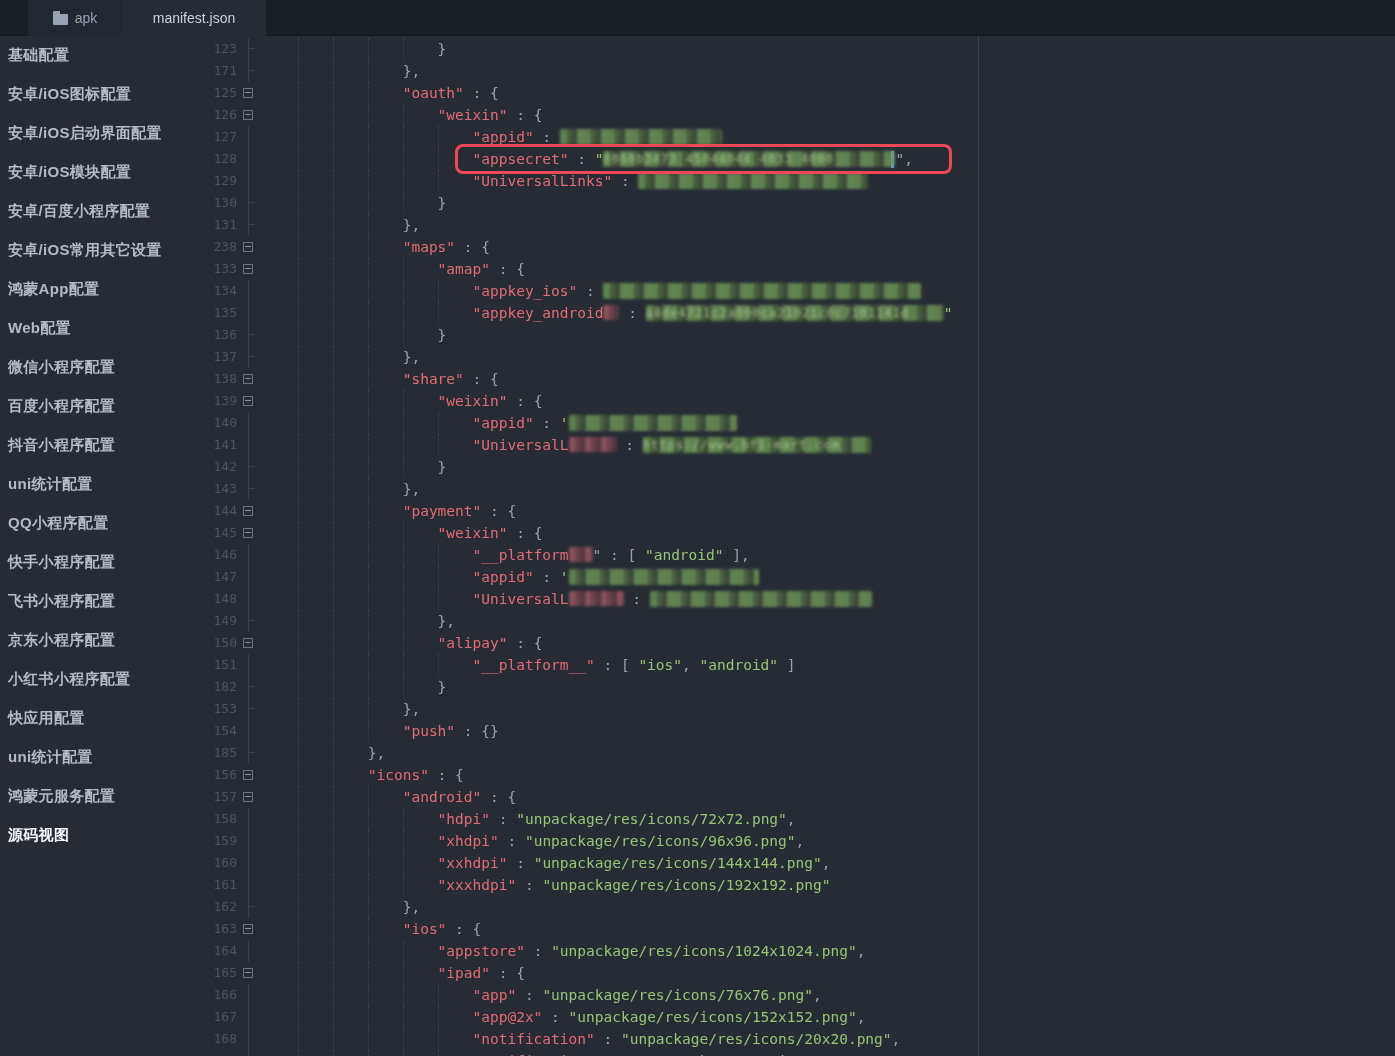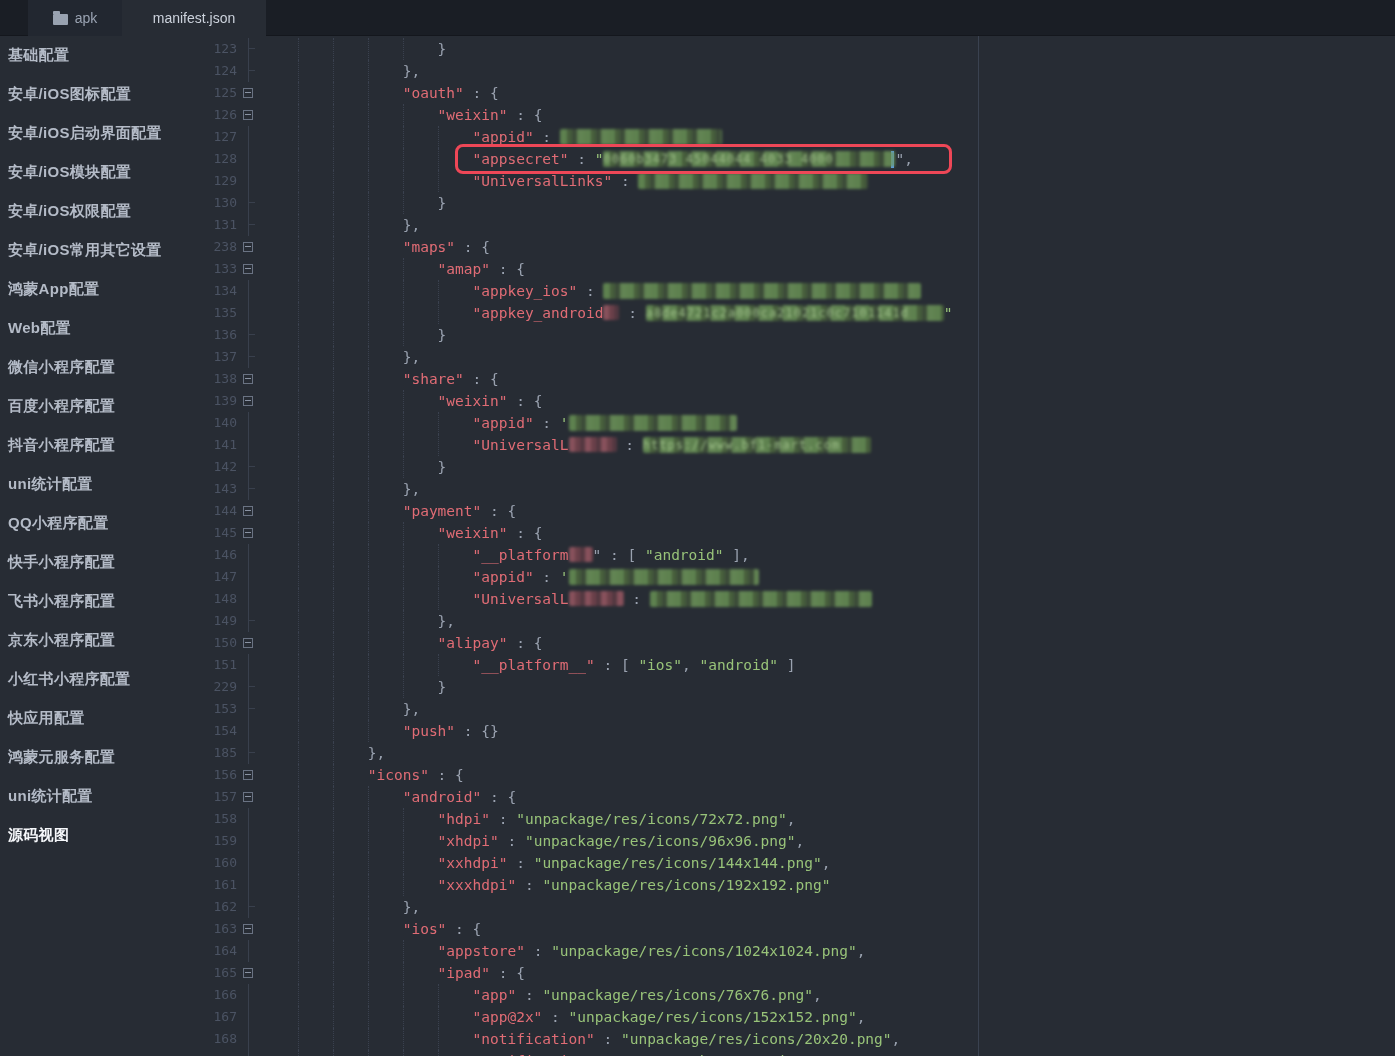--- a/index.html
+++ b/index.html
@@ -67,43 +67,43 @@
     <div class="filetab">
       <span>manifest.json</span>
     </div>
   </div>
 
   <div class="sidebar" id="sidebar">
       <div class="si">基础配置</div>
       <div class="si">安卓/iOS图标配置</div>
       <div class="si">安卓/iOS启动界面配置</div>
       <div class="si">安卓/iOS模块配置</div>
-      <div class="si">安卓/iOS权限配置</div>
+      <div class="si">安卓/百度小程序配置</div>
       <div class="si">安卓/iOS常用其它设置</div>
       <div class="si">鸿蒙App配置</div>
       <div class="si">Web配置</div>
       <div class="si">微信小程序配置</div>
       <div class="si">百度小程序配置</div>
       <div class="si">抖音小程序配置</div>
       <div class="si">uni统计配置</div>
       <div class="si">QQ小程序配置</div>
       <div class="si">快手小程序配置</div>
       <div class="si">飞书小程序配置</div>
       <div class="si">京东小程序配置</div>
       <div class="si">小红书小程序配置</div>
       <div class="si">快应用配置</div>
+      <div class="si">uni统计配置</div>
       <div class="si">鸿蒙元服务配置</div>
-      <div class="si">uni统计配置</div>
       <div class="si active">源码视图</div>
     </div>
 
   <div class="editor" id="editor">
     <div class="ruler"></div>
   <div class="row"><span class="ln">123</span><span class="gend"></span><span class="g" style="left: 94.92px;"></span><span class="g" style="left: 129.84px;"></span><span class="g" style="left: 164.76px;"></span><span class="g" style="left: 199.68px;"></span><span class="code">                    <span class="tp">}</span></span></div>
-      <div class="row"><span class="ln">124</span><span class="gend"></span><span class="g" style="left: 94.92px;"></span><span class="g" style="left: 129.84px;"></span><span class="g" style="left: 164.76px;"></span><span class="code">                <span class="tp">},</span></span></div>
+      <div class="row"><span class="ln">171</span><span class="gend"></span><span class="g" style="left: 94.92px;"></span><span class="g" style="left: 129.84px;"></span><span class="g" style="left: 164.76px;"></span><span class="code">                <span class="tp">},</span></span></div>
       <div class="row"><span class="ln">125</span><span class="fm"></span><span class="g" style="left: 94.92px;"></span><span class="g" style="left: 129.84px;"></span><span class="g" style="left: 164.76px;"></span><span class="code">                <span class="tk">"oauth"</span><span class="tp"> : {</span></span></div>
       <div class="row"><span class="ln">126</span><span class="fm"></span><span class="g" style="left: 94.92px;"></span><span class="g" style="left: 129.84px;"></span><span class="g" style="left: 164.76px;"></span><span class="g" style="left: 199.68px;"></span><span class="code">                    <span class="tk">"weixin"</span><span class="tp"> : {</span></span></div>
       <div class="row"><span class="ln">127</span><span class="gline"></span><span class="g" style="left: 94.92px;"></span><span class="g" style="left: 129.84px;"></span><span class="g" style="left: 164.76px;"></span><span class="g" style="left: 199.68px;"></span><span class="g" style="left: 234.6px;"></span><span class="code">                        <span class="tk">"appid"</span><span class="tp"> : </span><span class="rg" style="width: 162px;"></span></span></div>
       <div class="row"><span class="ln">128</span><span class="gline"></span><span class="g" style="left: 94.92px;"></span><span class="g" style="left: 129.84px;"></span><span class="g" style="left: 164.76px;"></span><span class="g" style="left: 199.68px;"></span><span class="g" style="left: 234.6px;"></span><span class="code">                        <span class="tk">"appsecret"</span><span class="tp"> : </span><span class="ts">"</span><span class="rg" style="width: 292px;">0060b3473 45044044 4033 4000</span><span class="cur"></span><span class="tp">",</span></span></div>
       <div class="row"><span class="ln">129</span><span class="gline"></span><span class="g" style="left: 94.92px;"></span><span class="g" style="left: 129.84px;"></span><span class="g" style="left: 164.76px;"></span><span class="g" style="left: 199.68px;"></span><span class="g" style="left: 234.6px;"></span><span class="code">                        <span class="tk">"UniversalLinks"</span><span class="tp"> : </span><span class="rg" style="width: 230px;"></span></span></div>
       <div class="row"><span class="ln">130</span><span class="gend"></span><span class="g" style="left: 94.92px;"></span><span class="g" style="left: 129.84px;"></span><span class="g" style="left: 164.76px;"></span><span class="g" style="left: 199.68px;"></span><span class="code">                    <span class="tp">}</span></span></div>
       <div class="row"><span class="ln">131</span><span class="gend"></span><span class="g" style="left: 94.92px;"></span><span class="g" style="left: 129.84px;"></span><span class="g" style="left: 164.76px;"></span><span class="code">                <span class="tp">},</span></span></div>
       <div class="row"><span class="ln">238</span><span class="fm"></span><span class="g" style="left: 94.92px;"></span><span class="g" style="left: 129.84px;"></span><span class="g" style="left: 164.76px;"></span><span class="code">                <span class="tk">"maps"</span><span class="tp"> : {</span></span></div>
       <div class="row"><span class="ln">133</span><span class="fm"></span><span class="g" style="left: 94.92px;"></span><span class="g" style="left: 129.84px;"></span><span class="g" style="left: 164.76px;"></span><span class="g" style="left: 199.68px;"></span><span class="code">                    <span class="tk">"amap"</span><span class="tp"> : {</span></span></div>
       <div class="row"><span class="ln">134</span><span class="gline"></span><span class="g" style="left: 94.92px;"></span><span class="g" style="left: 129.84px;"></span><span class="g" style="left: 164.76px;"></span><span class="g" style="left: 199.68px;"></span><span class="g" style="left: 234.6px;"></span><span class="code">                        <span class="tk">"appkey_ios"</span><span class="tp"> : </span><span class="rg" style="width: 318px;"></span></span></div>
@@ -117,21 +117,21 @@
       <div class="row"><span class="ln">142</span><span class="gend"></span><span class="g" style="left: 94.92px;"></span><span class="g" style="left: 129.84px;"></span><span class="g" style="left: 164.76px;"></span><span class="g" style="left: 199.68px;"></span><span class="code">                    <span class="tp">}</span></span></div>
       <div class="row"><span class="ln">143</span><span class="gend"></span><span class="g" style="left: 94.92px;"></span><span class="g" style="left: 129.84px;"></span><span class="g" style="left: 164.76px;"></span><span class="code">                <span class="tp">},</span></span></div>
       <div class="row"><span class="ln">144</span><span class="fm"></span><span class="g" style="left: 94.92px;"></span><span class="g" style="left: 129.84px;"></span><span class="g" style="left: 164.76px;"></span><span class="code">                <span class="tk">"payment"</span><span class="tp"> : {</span></span></div>
       <div class="row"><span class="ln">145</span><span class="fm"></span><span class="g" style="left: 94.92px;"></span><span class="g" style="left: 129.84px;"></span><span class="g" style="left: 164.76px;"></span><span class="g" style="left: 199.68px;"></span><span class="code">                    <span class="tk">"weixin"</span><span class="tp"> : {</span></span></div>
       <div class="row"><span class="ln">146</span><span class="gline"></span><span class="g" style="left: 94.92px;"></span><span class="g" style="left: 129.84px;"></span><span class="g" style="left: 164.76px;"></span><span class="g" style="left: 199.68px;"></span><span class="g" style="left: 234.6px;"></span><span class="code">                        <span class="tk">"__platform</span><span class="rr" style="width: 24px;"></span><span class="tp">" : [ </span><span class="ts">"android"</span><span class="tp"> ],</span></span></div>
       <div class="row"><span class="ln">147</span><span class="gline"></span><span class="g" style="left: 94.92px;"></span><span class="g" style="left: 129.84px;"></span><span class="g" style="left: 164.76px;"></span><span class="g" style="left: 199.68px;"></span><span class="g" style="left: 234.6px;"></span><span class="code">                        <span class="tk">"appid"</span><span class="tp"> : </span><span class="ts">'</span><span class="rg" style="width: 190px;"></span></span></div>
       <div class="row"><span class="ln">148</span><span class="gline"></span><span class="g" style="left: 94.92px;"></span><span class="g" style="left: 129.84px;"></span><span class="g" style="left: 164.76px;"></span><span class="g" style="left: 199.68px;"></span><span class="g" style="left: 234.6px;"></span><span class="code">                        <span class="tk">"UniversalL</span><span class="rr" style="width: 55px;"></span><span class="tp"> : </span><span class="rg" style="width: 222px;"></span></span></div>
       <div class="row"><span class="ln">149</span><span class="gend"></span><span class="g" style="left: 94.92px;"></span><span class="g" style="left: 129.84px;"></span><span class="g" style="left: 164.76px;"></span><span class="g" style="left: 199.68px;"></span><span class="code">                    <span class="tp">},</span></span></div>
       <div class="row"><span class="ln">150</span><span class="fm"></span><span class="g" style="left: 94.92px;"></span><span class="g" style="left: 129.84px;"></span><span class="g" style="left: 164.76px;"></span><span class="g" style="left: 199.68px;"></span><span class="code">                    <span class="tk">"alipay"</span><span class="tp"> : {</span></span></div>
       <div class="row"><span class="ln">151</span><span class="gline"></span><span class="g" style="left: 94.92px;"></span><span class="g" style="left: 129.84px;"></span><span class="g" style="left: 164.76px;"></span><span class="g" style="left: 199.68px;"></span><span class="g" style="left: 234.6px;"></span><span class="code">                        <span class="tk">"__platform__"</span><span class="tp"> : [ </span><span class="ts">"ios"</span><span class="tp">, </span><span class="ts">"android"</span><span class="tp"> ]</span></span></div>
-      <div class="row"><span class="ln">229</span><span class="gend"></span><span class="g" style="left: 94.92px;"></span><span class="g" style="left: 129.84px;"></span><span class="g" style="left: 164.76px;"></span><span class="g" style="left: 199.68px;"></span><span class="code">                    <span class="tp">}</span></span></div>
+      <div class="row"><span class="ln">182</span><span class="gend"></span><span class="g" style="left: 94.92px;"></span><span class="g" style="left: 129.84px;"></span><span class="g" style="left: 164.76px;"></span><span class="g" style="left: 199.68px;"></span><span class="code">                    <span class="tp">}</span></span></div>
       <div class="row"><span class="ln">153</span><span class="gend"></span><span class="g" style="left: 94.92px;"></span><span class="g" style="left: 129.84px;"></span><span class="g" style="left: 164.76px;"></span><span class="code">                <span class="tp">},</span></span></div>
       <div class="row"><span class="ln">154</span><span class="gline"></span><span class="g" style="left: 94.92px;"></span><span class="g" style="left: 129.84px;"></span><span class="g" style="left: 164.76px;"></span><span class="code">                <span class="tk">"push"</span><span class="tp"> : {}</span></span></div>
       <div class="row"><span class="ln">185</span><span class="gend"></span><span class="g" style="left: 94.92px;"></span><span class="g" style="left: 129.84px;"></span><span class="code">            <span class="tp">},</span></span></div>
       <div class="row"><span class="ln">156</span><span class="fm"></span><span class="g" style="left: 94.92px;"></span><span class="g" style="left: 129.84px;"></span><span class="code">            <span class="tk">"icons"</span><span class="tp"> : {</span></span></div>
       <div class="row"><span class="ln">157</span><span class="fm"></span><span class="g" style="left: 94.92px;"></span><span class="g" style="left: 129.84px;"></span><span class="g" style="left: 164.76px;"></span><span class="code">                <span class="tk">"android"</span><span class="tp"> : {</span></span></div>
       <div class="row"><span class="ln">158</span><span class="gline"></span><span class="g" style="left: 94.92px;"></span><span class="g" style="left: 129.84px;"></span><span class="g" style="left: 164.76px;"></span><span class="g" style="left: 199.68px;"></span><span class="code">                    <span class="tk">"hdpi"</span><span class="tp"> : </span><span class="ts">"unpackage/res/icons/72x72.png"</span><span class="tp">,</span></span></div>
       <div class="row"><span class="ln">159</span><span class="gline"></span><span class="g" style="left: 94.92px;"></span><span class="g" style="left: 129.84px;"></span><span class="g" style="left: 164.76px;"></span><span class="g" style="left: 199.68px;"></span><span class="code">                    <span class="tk">"xhdpi"</span><span class="tp"> : </span><span class="ts">"unpackage/res/icons/96x96.png"</span><span class="tp">,</span></span></div>
       <div class="row"><span class="ln">160</span><span class="gline"></span><span class="g" style="left: 94.92px;"></span><span class="g" style="left: 129.84px;"></span><span class="g" style="left: 164.76px;"></span><span class="g" style="left: 199.68px;"></span><span class="code">                    <span class="tk">"xxhdpi"</span><span class="tp"> : </span><span class="ts">"unpackage/res/icons/144x144.png"</span><span class="tp">,</span></span></div>
       <div class="row"><span class="ln">161</span><span class="gline"></span><span class="g" style="left: 94.92px;"></span><span class="g" style="left: 129.84px;"></span><span class="g" style="left: 164.76px;"></span><span class="g" style="left: 199.68px;"></span><span class="code">                    <span class="tk">"xxxhdpi"</span><span class="tp"> : </span><span class="ts">"unpackage/res/icons/192x192.png"</span></span></div>
       <div class="row"><span class="ln">162</span><span class="gend"></span><span class="g" style="left: 94.92px;"></span><span class="g" style="left: 129.84px;"></span><span class="g" style="left: 164.76px;"></span><span class="code">                <span class="tp">},</span></span></div>

